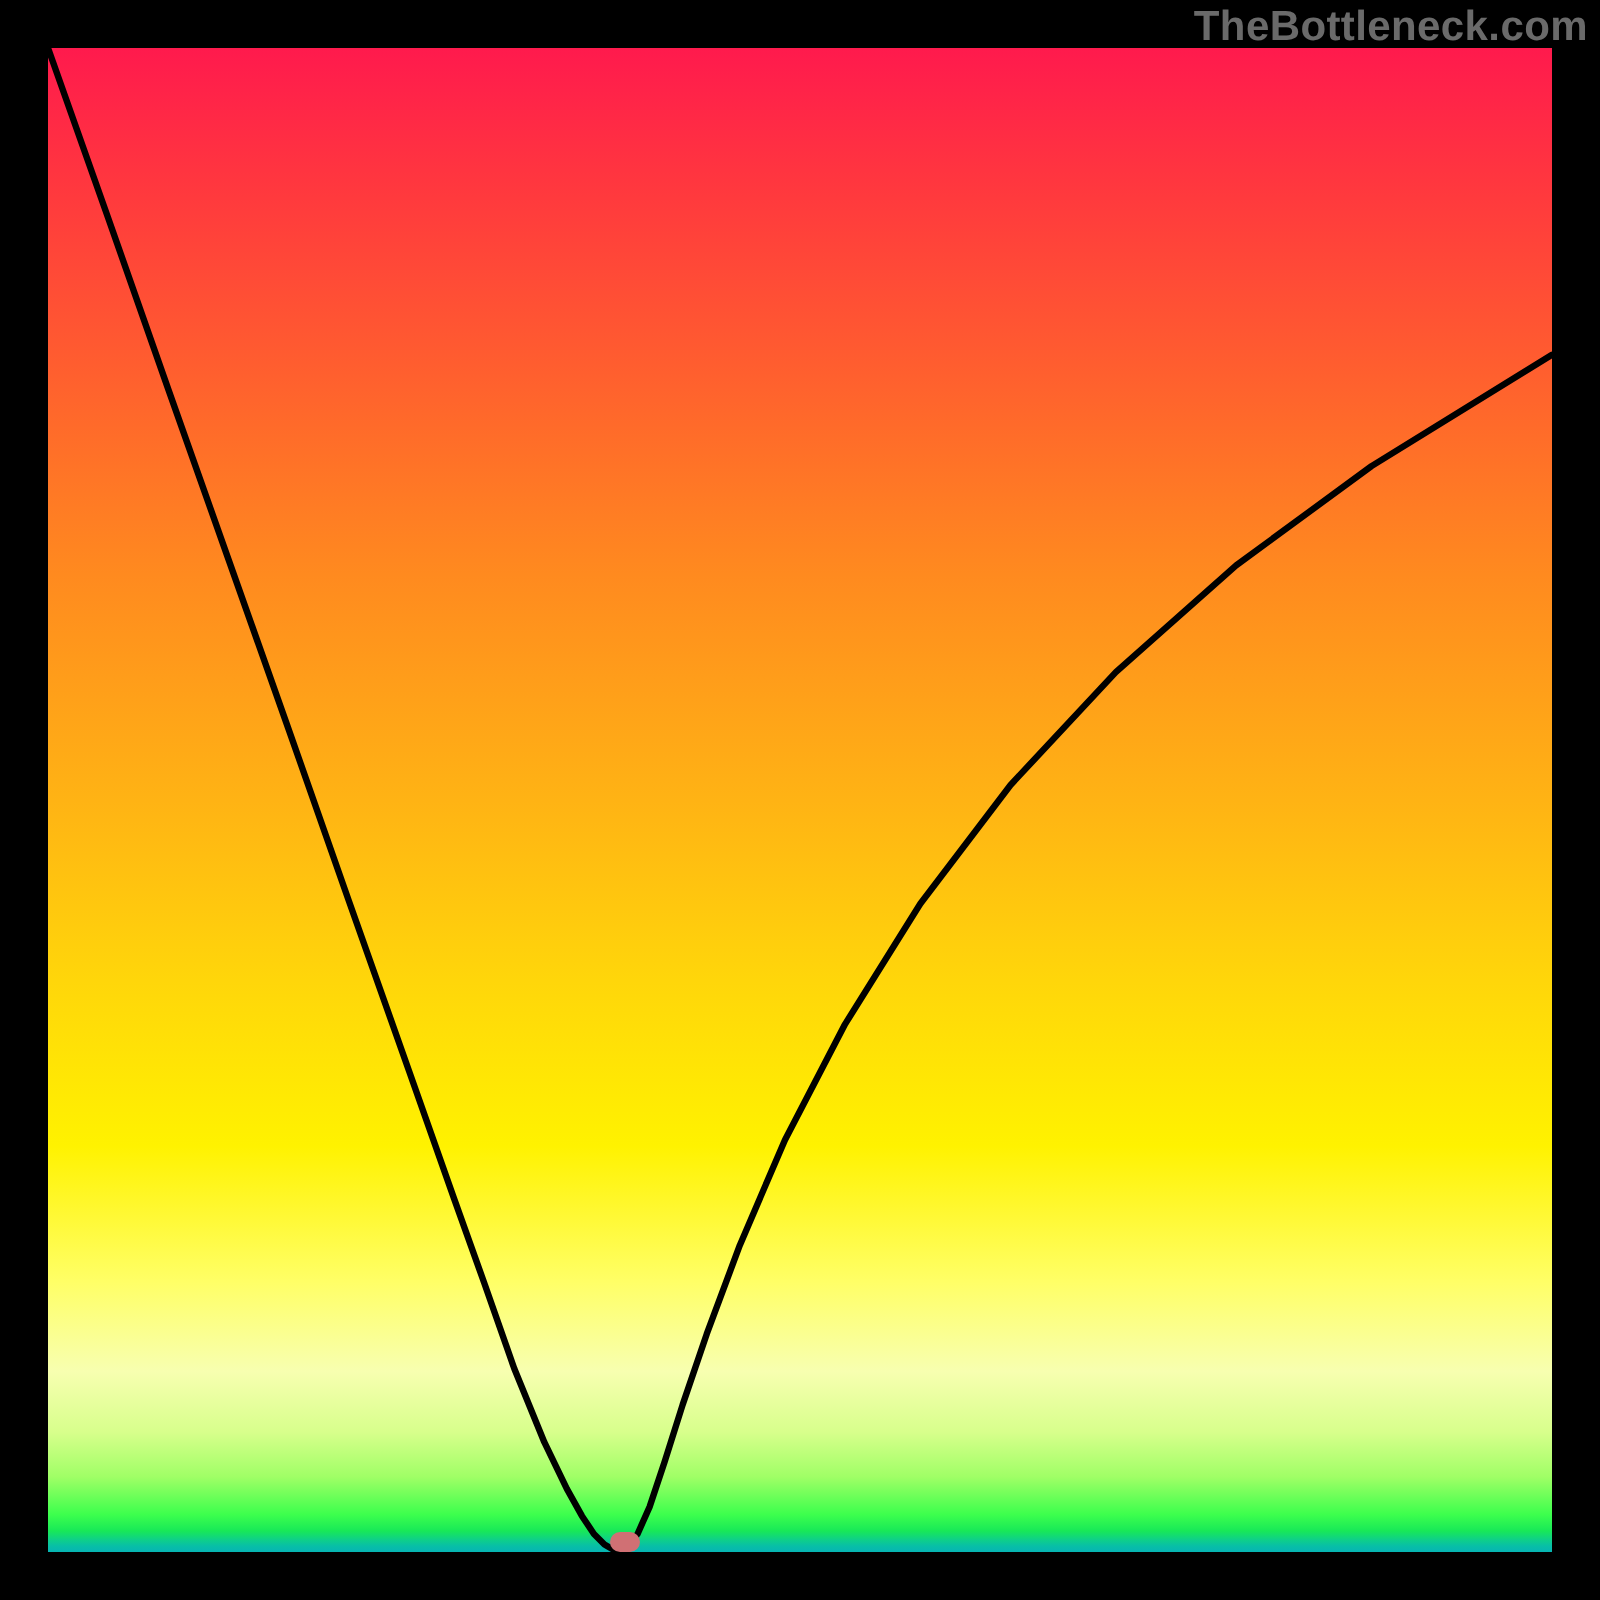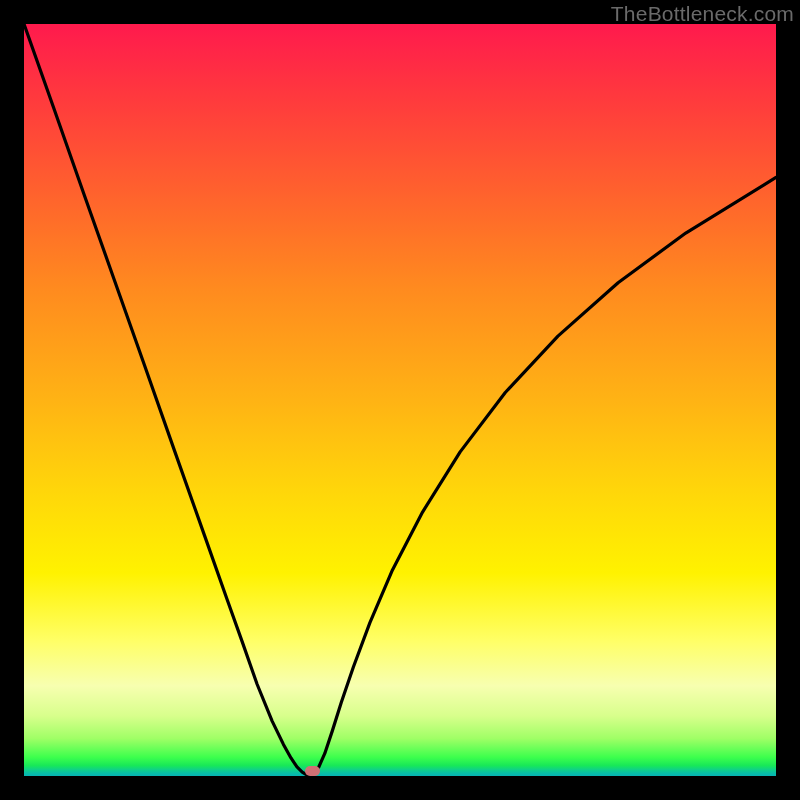--- a/index.html
+++ b/index.html
@@ -53,21 +53,21 @@
     width: 752px;
     height: 752px;
   }
   .watermark {
     position: absolute;
     top: 2px;
     right: 6px;
     color: #6a6a6a;
     font-size: 21px;
     letter-spacing: 0.2px;
-    font-weight: 400;
+    font-weight: 700;
     text-align: right;
   }
   .marker {
     position: absolute;
     width: 15px;
     height: 10px;
     border-radius: 5px;
     background: #d07074;
   }
 </style>

